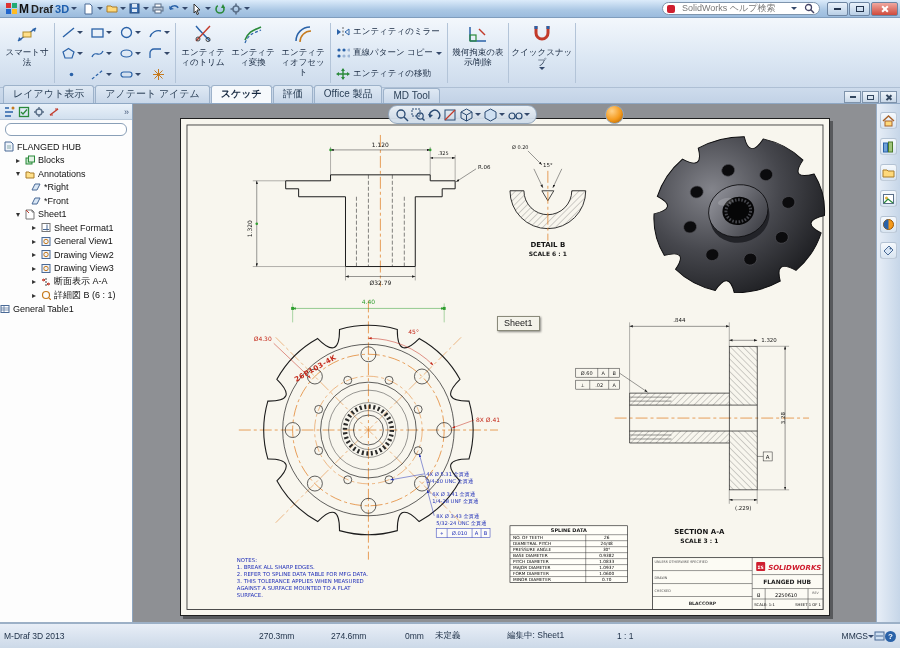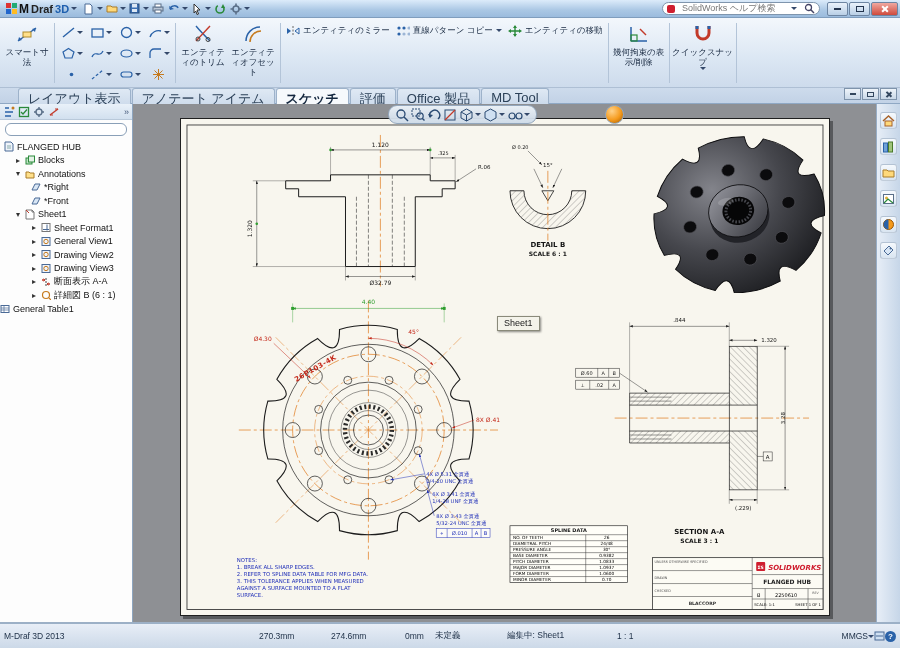--- a/index.html
+++ b/index.html
@@ -31,26 +31,26 @@
   .wbtn .xx:before,.wbtn .xx:after{content:"";position:absolute;left:3px;top:0;width:2px;height:8px;background:#fff}
   .wbtn .xx:before{transform:rotate(45deg)}
   .wbtn .xx:after{transform:rotate(-45deg)}
 
   
   #ribbon{position:absolute;top:18px;left:0;right:0;height:70px;background:linear-gradient(#f3f7fc,#dde8f4 55%,#cddbec);border-bottom:1px solid #aebfd4;display:flex;align-items:stretch;padding:2px 2px 1px 2px}
   .rsep{width:1px;background:#b3c4d8;margin:3px 2px}
   .rbtn{width:50px;display:flex;flex-direction:column;align-items:center;padding-top:3px;font-size:8.5px;text-align:center;line-height:1.2;color:#16273f}
   .rbtn .lbl{margin-top:2px}
   .rsmall{display:flex;align-items:center;gap:3px;font-size:8.5px;height:21px;padding:0 3px;white-space:nowrap;color:#16273f}
-  #mirror-col{display:flex;flex-direction:row;justify-content:center}
+  #mirror-col{display:flex;flex-direction:column;justify-content:center}
   #sketchgrid{display:grid;grid-template-columns:repeat(4,29px);grid-auto-rows:21px;align-content:center}
   .scell{display:flex;align-items:center;justify-content:center;gap:1px}
 
   
-  #tabbar{position:absolute;top:88px;left:0;right:0;height:16px;background:linear-gradient(#cddbec,#c2d2e6);border-bottom:1px solid #8fa8c4;display:flex;align-items:flex-start;padding-left:18px;font-size:13px}
+  #tabbar{position:absolute;top:88px;left:0;right:0;height:16px;background:linear-gradient(#cddbec,#c2d2e6);border-bottom:1px solid #8fa8c4;display:flex;align-items:flex-end;padding-left:3px;font-size:10px}
   .ctab{padding:1px 9px 2px 9px;border:1px solid #9db2ca;border-bottom:none;border-radius:3px 3px 0 0;margin-right:1px;background:linear-gradient(#dfe9f4,#c8d7e9);color:#2c4158;white-space:nowrap}
   .ctab.active{background:#f6f9fc;font-weight:bold;color:#14273f}
   #childbtns{margin-left:auto;display:flex;align-items:center;padding-right:3px;gap:1px}
   .cbtn{width:17px;height:12px;border:1px solid #7e93ab;background:linear-gradient(#eef4fa,#c9d8e8);display:flex;align-items:center;justify-content:center}
   .cbtn .bar{width:6px;height:2px;background:#33475f}
   .cbtn .box{width:7px;height:5px;border:1.2px solid #33475f}
   .cbtn .xx{position:relative;width:7px;height:7px}
   .cbtn .xx:before,.cbtn .xx:after{content:"";position:absolute;left:2.6px;top:0;width:1.6px;height:7px;background:#33475f}
   .cbtn .xx:before{transform:rotate(45deg)}
   .cbtn .xx:after{transform:rotate(-45deg)}
@@ -267,20 +267,27 @@
   </div>
   <div class="rsep"></div>
   <div class="rbtn">
     <svg width="22" height="22">
       <path d="M4,3 C9,9 13,13 18,18" fill="none" stroke="#2a62a8" stroke-width="1.4"></path>
       <path d="M18,3 L4,18" stroke="#c23a2a" stroke-width="1.4"></path>
       <circle cx="6" cy="16" r="2" fill="none" stroke="#444"></circle>
         <circle cx="16" cy="16.5" r="2" fill="none" stroke="#444"></circle>
     </svg>
     <span class="lbl">エンティティのトリム</span>
+  </div>
+  <div class="rbtn">
+    <svg width="22" height="22">
+      <path d="M3,17 C7,7 13,7 19,4" fill="none" stroke="#2a8a3a" stroke-width="1.6"></path>
+      <path d="M3,20 C7,10 13,10 19,7" fill="none" stroke="#2a62a8" stroke-width="1.2" stroke-dasharray="3 2"></path>
+    </svg>
+    <span class="lbl">エンティティ変換</span>
   </div>
   <div class="rbtn">
     <svg width="22" height="22">
       <path d="M4,18 A14,14 0 0 1 18,4" fill="none" stroke="#2a62a8" stroke-width="1.5"></path>
       <path d="M8,19 A11,11 0 0 1 19,8" fill="none" stroke="#c57a1e" stroke-width="1.5"></path>
     </svg>
     <span class="lbl">エンティティオフセット</span>
   </div>
   <div class="rsep"></div>
   <div id="mirror-col">

